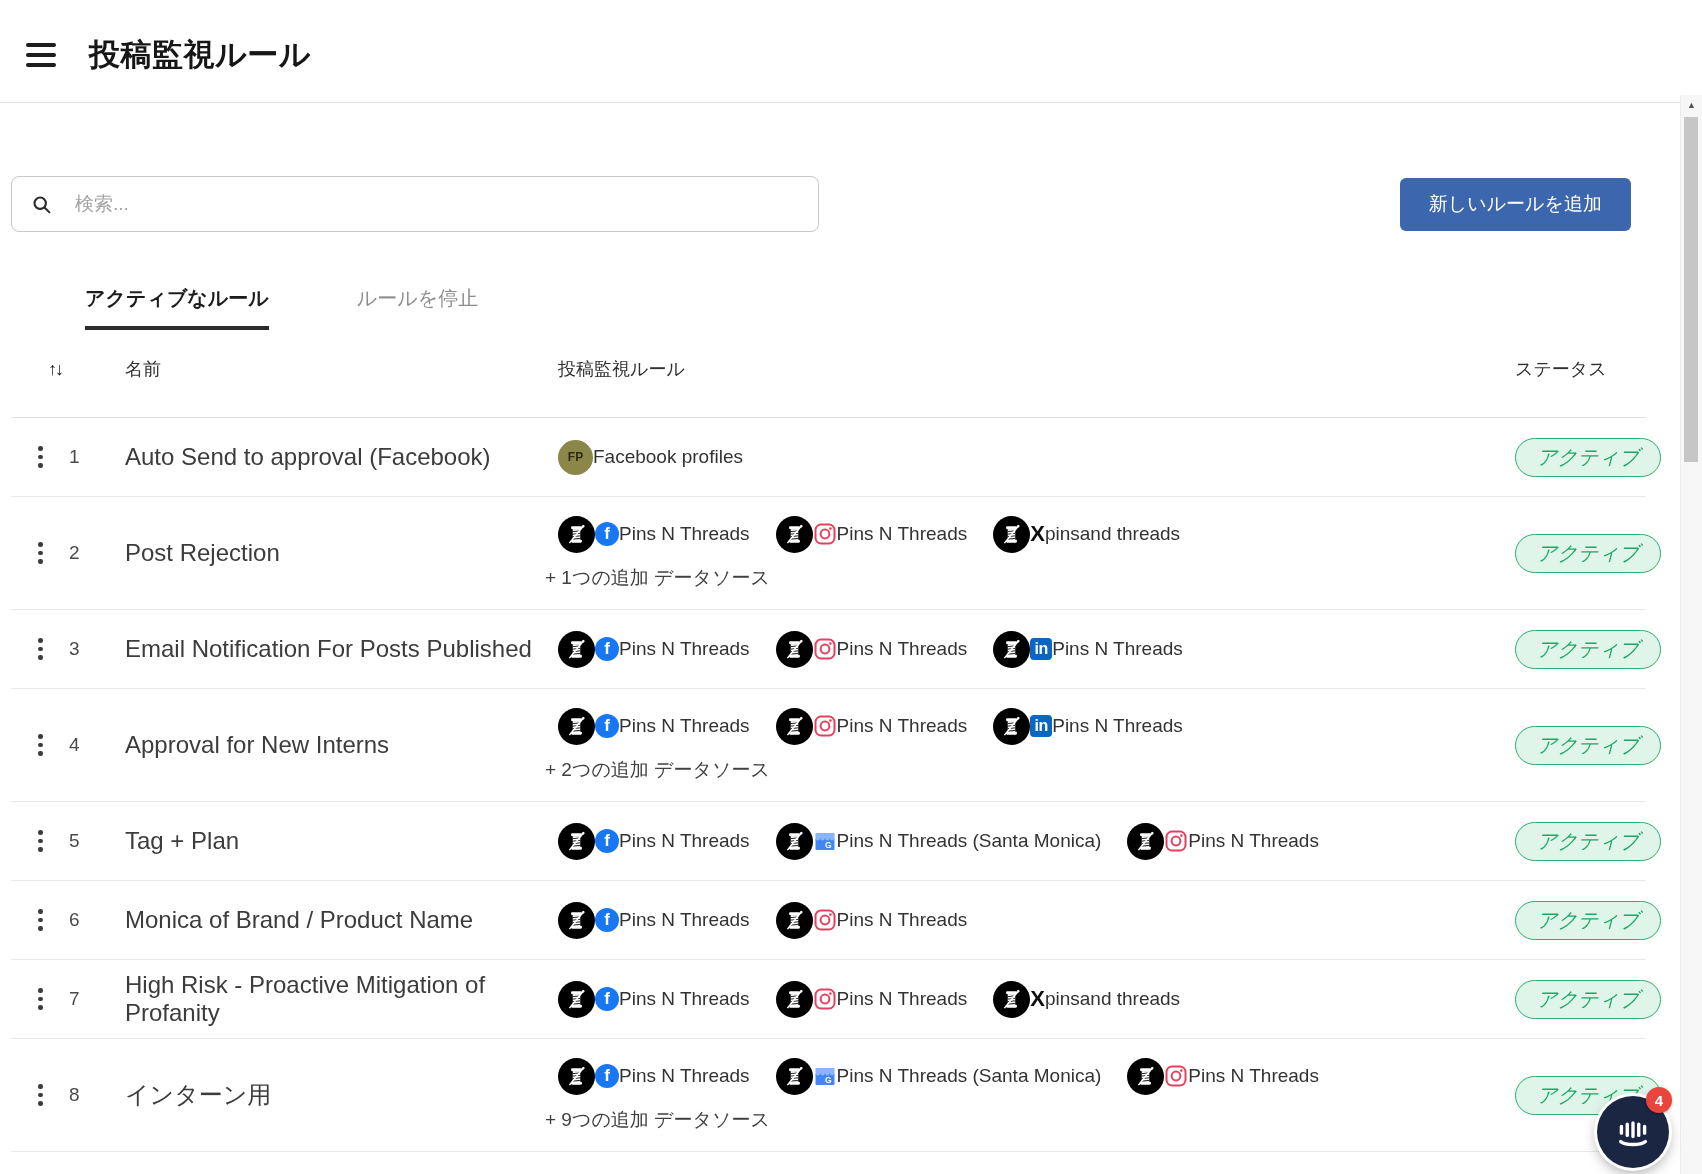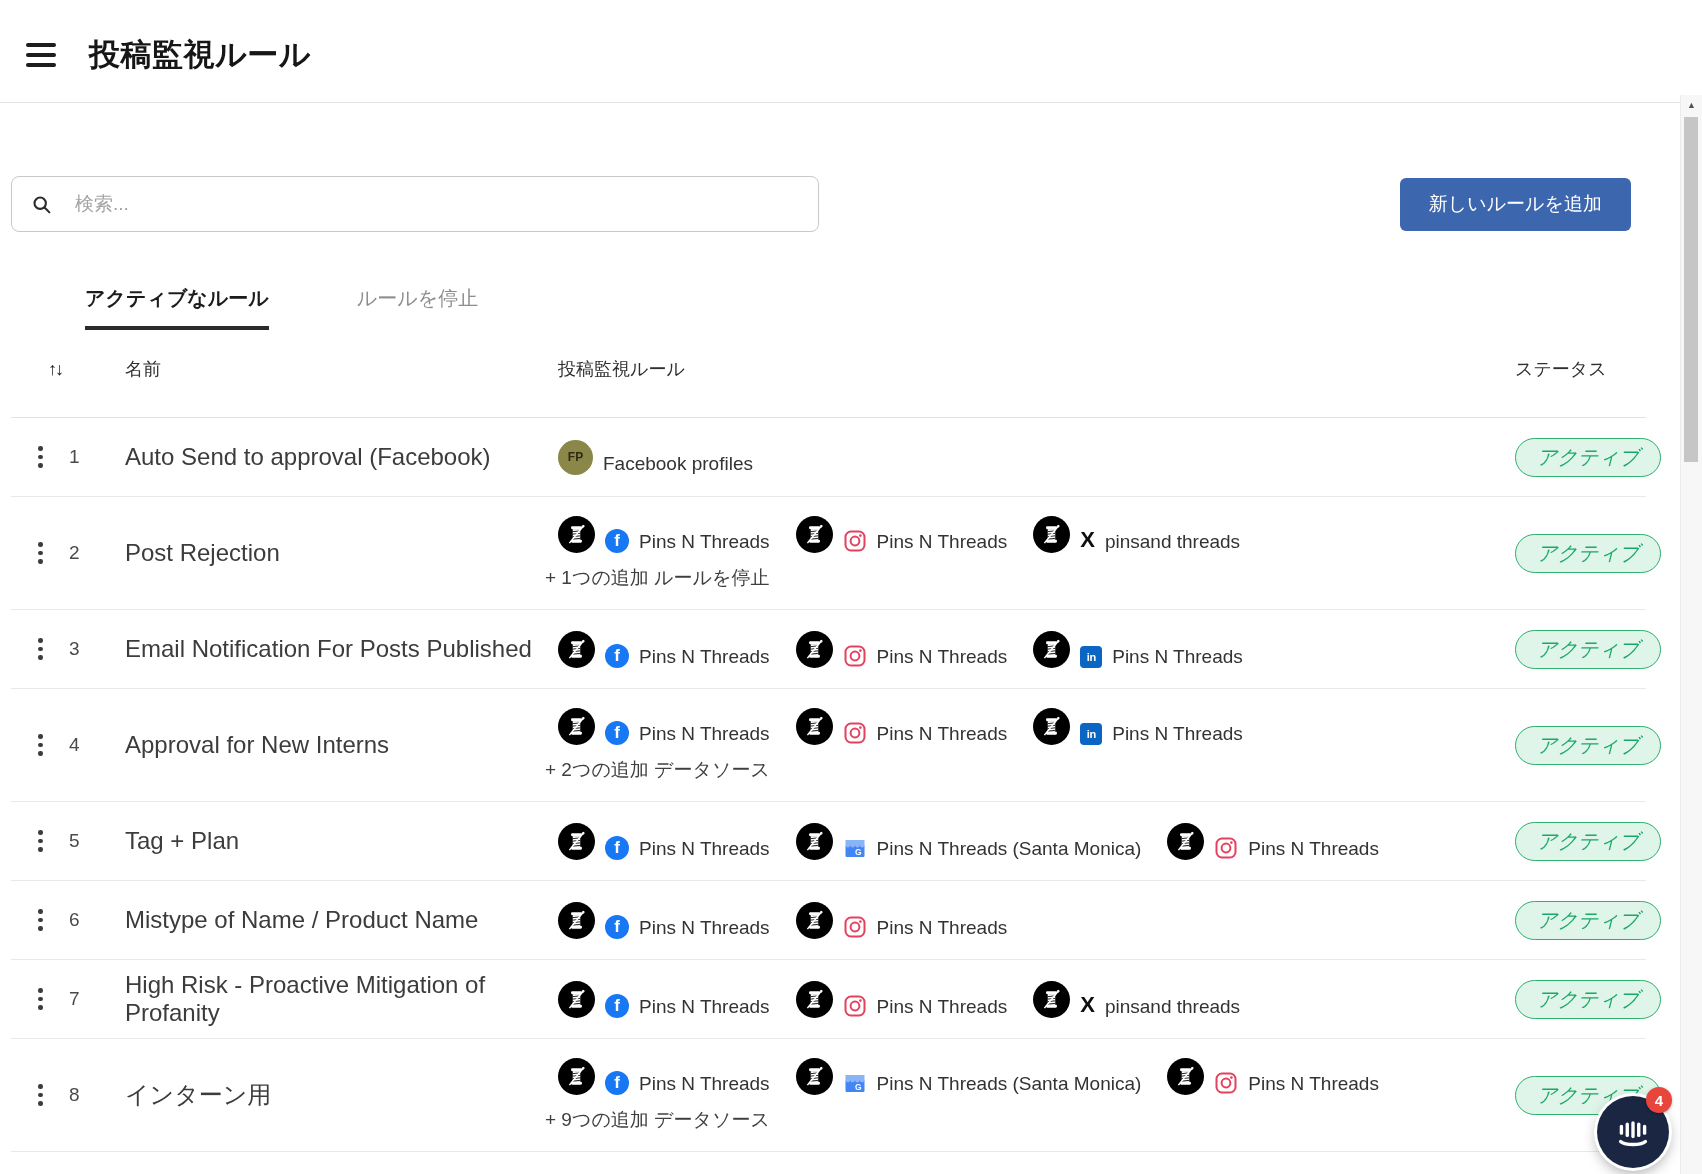--- a/index.html
+++ b/index.html
@@ -47,26 +47,26 @@
   .th-status, .td-status { padding-left:22px; }
 
   .trow { min-height:79px; border-bottom:1px solid #e9e9e9; cursor:pointer; }
   .trow.tall { min-height:113px; }
   .kebab { width:26px; height:30px; margin-left:27px; display:flex; flex-direction:column; align-items:flex-start; justify-content:center; gap:4px; cursor:pointer; }
   .kebab i { width:4.5px; height:4.5px; border-radius:50%; background:#3c3c3c; }
   .td-num { font-size:19px; color:#4a4a4a; }
   .td-name { font-size:24px; color:#3c3c3c; }
   .td-sources { display:flex; flex-direction:column; justify-content:center; gap:12px; }
   .src-line { display:flex; align-items:center; gap:26px; }
-  .source { display:flex; align-items:flex-end; gap:10px; font-size:19px; color:#333; white-space:nowrap; }
+  .source { display:flex; align-items:center; gap:0; font-size:19px; color:#333; white-space:nowrap; }
   .avatar { width:37px; height:37px; border-radius:50%; background:#000; display:flex; align-items:center; justify-content:center; flex:none; }
   .avatar-fp { width:35px; height:35px; border-radius:50%; background:#8b8749; color:#2e2b12; font-size:12px; font-weight:700; display:flex; align-items:center; justify-content:center; flex:none; }
   .pf { display:flex; align-items:center; justify-content:center; flex:none; }
   .pf-fb { width:24px; height:24px; border-radius:50%; background:#1877f2; color:#fff; font-weight:700; font-size:17px; }
-  .pf-li { width:22px; height:22px; border-radius:4px; background:#0a66c2; color:#fff; font-weight:700; font-size:11px; letter-spacing:-.5px; }
+  .pf-li { width:22px; height:22px; border-radius:4px; background:#0a66c2; color:#fff; font-weight:700; font-size:16px; letter-spacing:-.5px; }
   .pf-x  { font-weight:900; font-size:22px; color:#0f0f0f; }
   .more-sources { font-size:19px; color:#3f3f3f; margin-left:-13px; }
   .status-badge {
     display:inline-block; font-size:20px; font-style:italic; color:#1ea766;
     background:#e0f5ea; border:1.5px solid #2cb06c; border-radius:21px; padding:5px 21px;
     white-space:nowrap;
   }
 
   
   .scrollbar { position:absolute; top:95px; right:0; bottom:0; width:22px; background:#f7f7f7; border-left:1px solid #ececec; z-index:6; }
@@ -231,21 +231,21 @@
         </g>
         <line x1="19.8" y1="2.4" x2="4.6" y2="21" stroke="#fff" stroke-width="1.6"></line>
         <circle cx="18.9" cy="3.5" r="1" fill="none" stroke="#fff" stroke-width="0.9"></circle>
       </svg>
     </span>
 
     <span class="pf pf-x">X</span>
       <span>pinsand threads</span>
     </span>
             </div>
-    <div class="more-sources">+ 1つの追加 ルールを停止</div>
+    <div class="more-sources">+ 1つの追加 データソース</div>
     </div>
     <div class="td-status">
       <span class="status-badge">アクティブ</span>
     </div>
         </div>
         <div class="grid trow">
     <div>
             <div class="kebab">
               <i></i>
               <i></i>
@@ -538,21 +538,21 @@
         </div>
         <div class="grid trow">
     <div>
             <div class="kebab">
               <i></i>
               <i></i>
               <i></i>
             </div>
           </div>
     <div class="td-num">6</div>
-    <div class="td-name">Mistype of Name / Product Name</div>
+    <div class="td-name">Monica of Brand / Product Name</div>
     <div class="td-sources">
       <div class="src-line">
     <span class="source">
 
     <span class="avatar">
       <svg width="23" height="23" viewBox="0 0 24 24">
         <g fill="#fff">
           <rect x="6.3" y="3.4" width="11.4" height="3" rx="1.2"></rect>
           <rect x="8.1" y="6.4" width="7.8" height="11.2"></rect>
           <rect x="6.3" y="17.6" width="11.4" height="3" rx="1.2"></rect>

